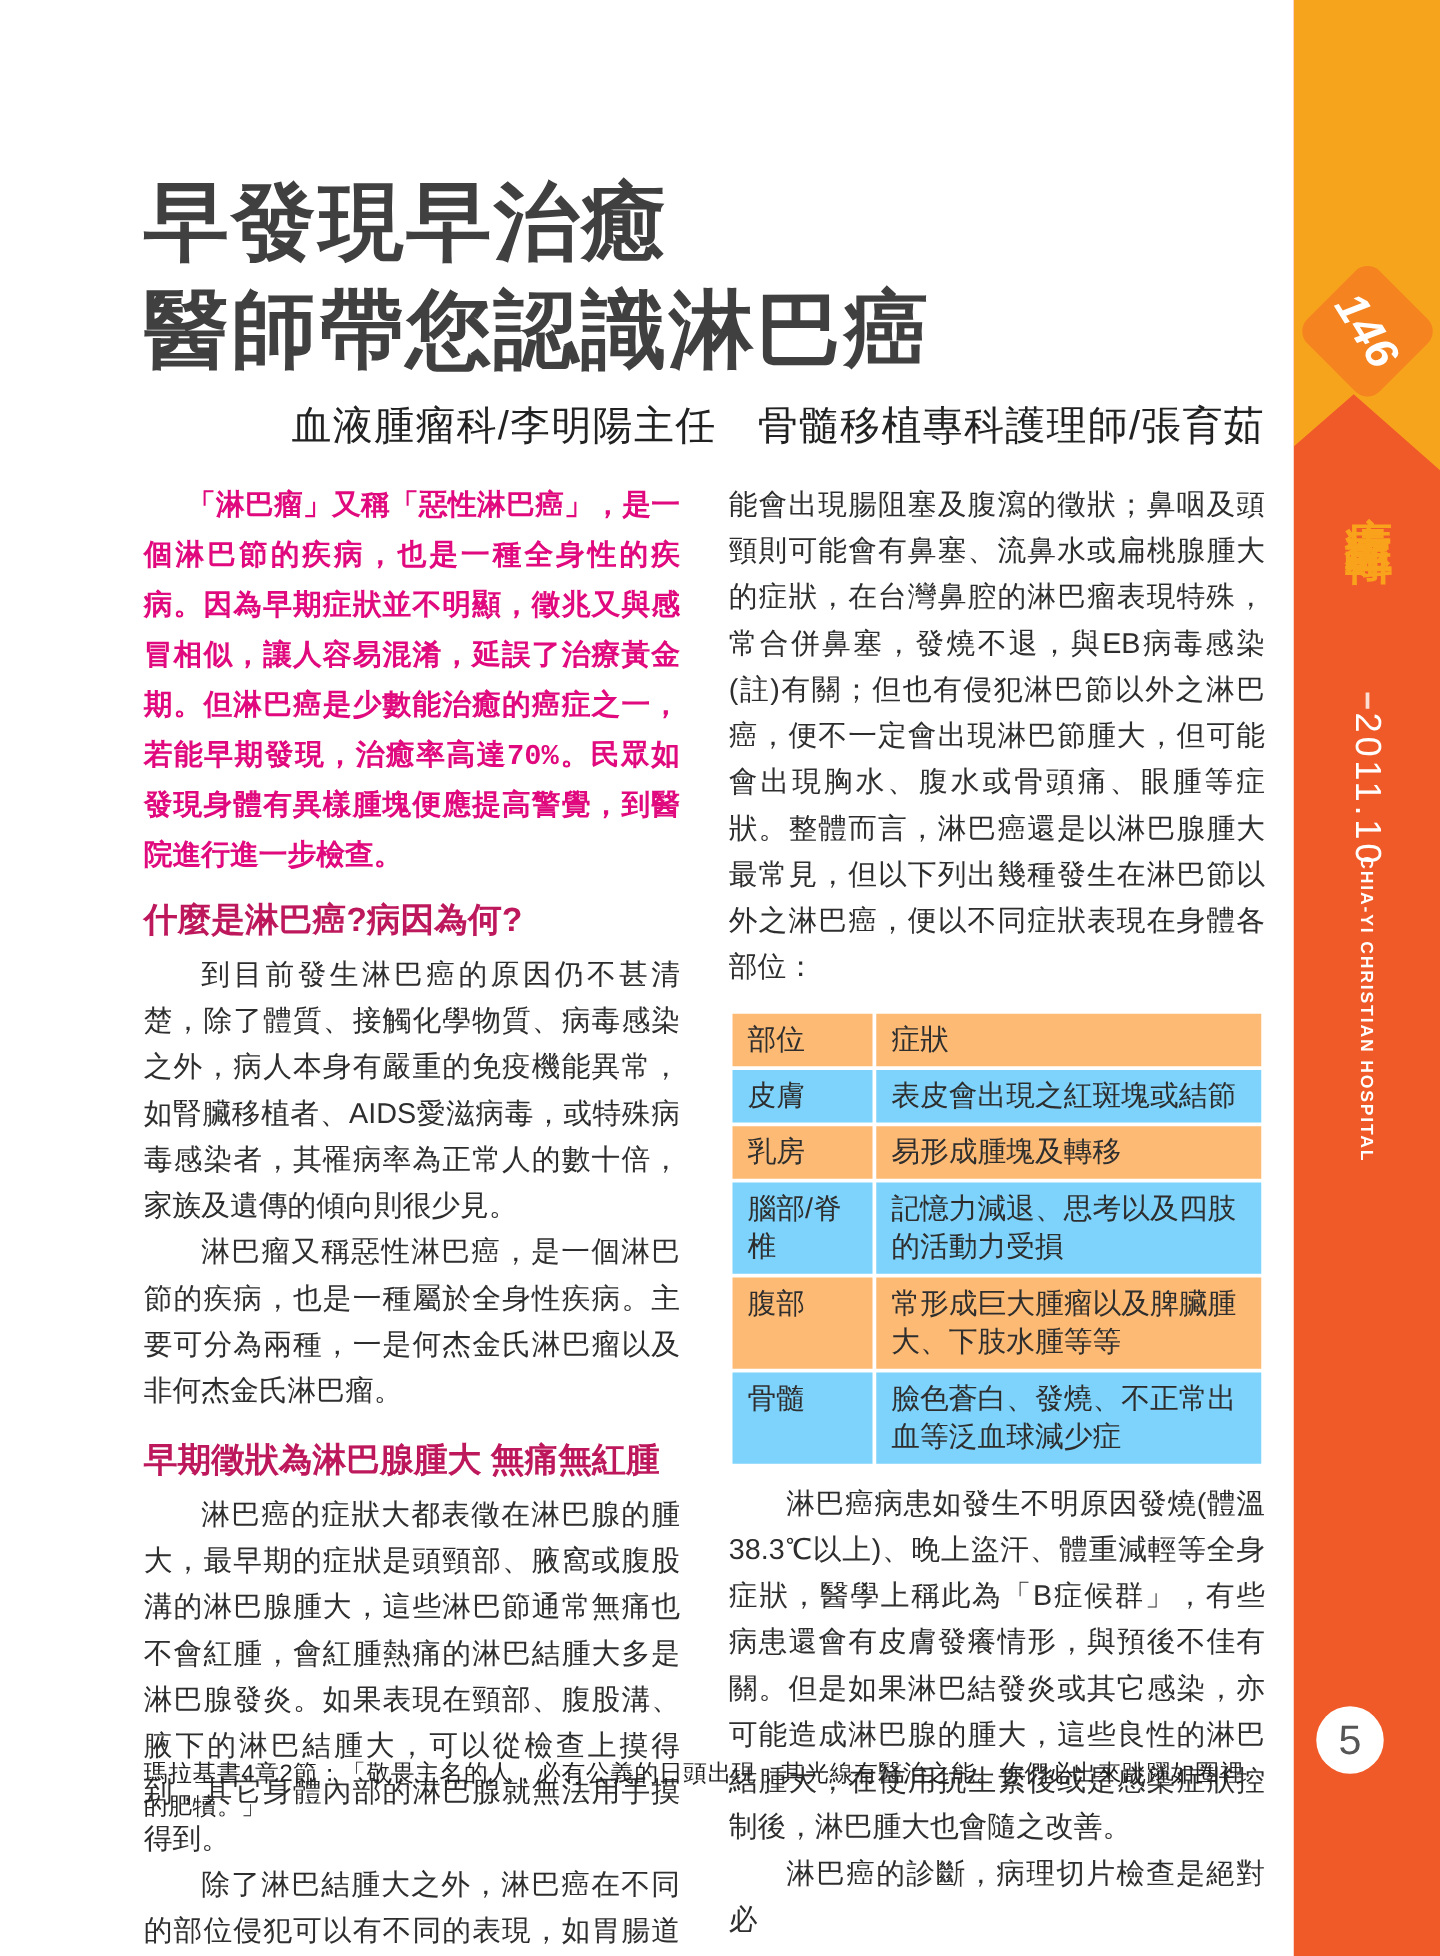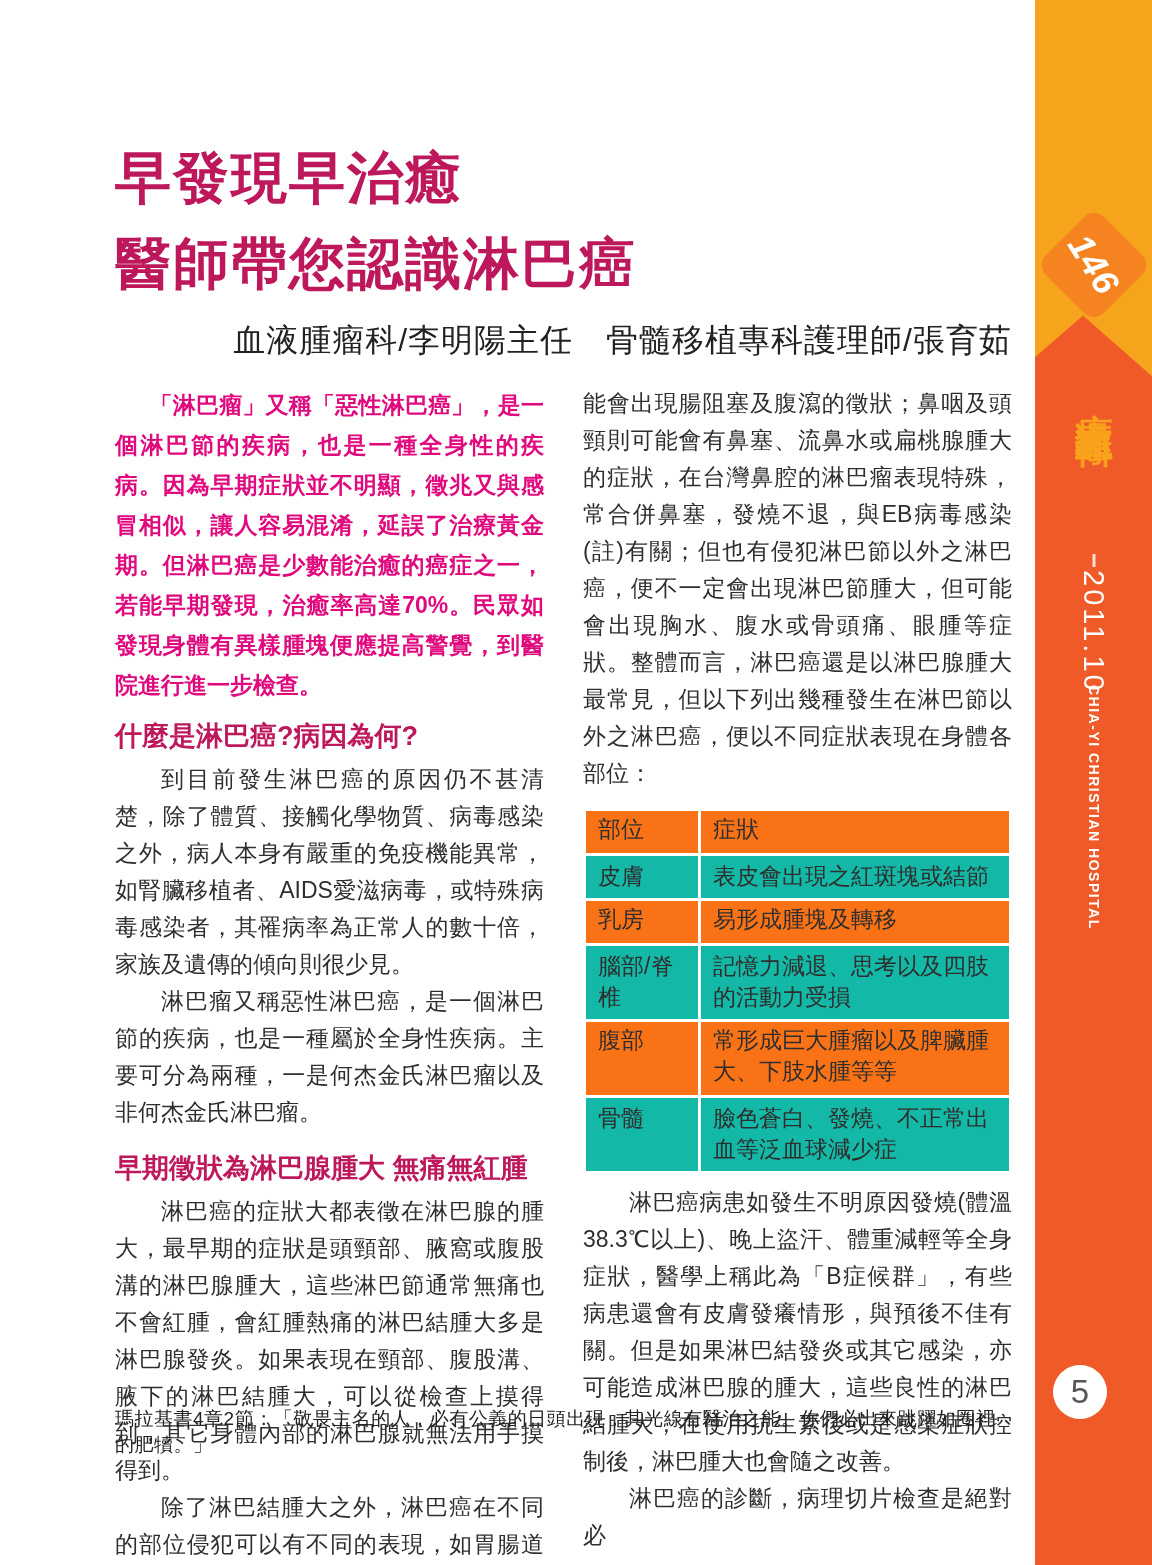--- a/index.html
+++ b/index.html
@@ -78,24 +78,24 @@
     display:flex; align-items:center; justify-content:center;
     color:#555555; font-size:33px;
   }
 
   
   .content {
     position:absolute; left:115px; top:135px;
     width:897px;
   }
   .article-title {
-    color:#be185d;
-    font-family:Liberation Sans, sans-serif;
+    color:#404040;
+    font-family:Liberation Serif, serif;
     font-weight:bold;
-    font-size:56px; line-height:86px;
+    font-size:68px; line-height:86px;
     letter-spacing:2px;
     white-space:nowrap;
   }
   .byline {
     text-align:right;
     font-size:32px; color:#222222;
     margin-top:12px;
     letter-spacing:1px;
   }
   .columns {
@@ -107,20 +107,21 @@
     font-size:23px; line-height:37px;
     color:#2e2e2e;
     text-align:justify;
   }
   .col p.indent { text-indent:2em; }
   .intro-paragraph {
     color:#E0097D;
     font-weight:bold;
     text-indent:1.5em;
     line-height:40px;
+    font-family:Liberation Mono, monospace;
   }
   .section-heading {
     color:#be185d;
     font-weight:bold;
     font-size:27px; line-height:34px;
     margin:20px 0 8px 0;
     text-align:left;
   }
   .section-heading.first { margin-top:14px; }
 
@@ -132,22 +133,22 @@
     margin:16px 0 10px 0;
   }
   .symptom-table td {
     font-size:23px; line-height:31px;
     padding:5px 10px 6px 12px;
     vertical-align:top;
     text-align:left;
     color:#2e2e2e;
   }
   .symptom-table .c-part { width:112px; }
-  .row-medium td { background:#f97316;font-family:Liberation Mono, monospace; }
-  .row-light td { background:#14b8a6; }
+  .row-medium td { background:#fdba74; }
+  .row-light td { background:#7dd3fc; }
 
   
   .footer-quote {
     position:absolute; left:115px; top:1406px;
     width:897px;
     font-size:19px; color:#222222;
     letter-spacing:0.5px;
   }
 </style>
 </head>

